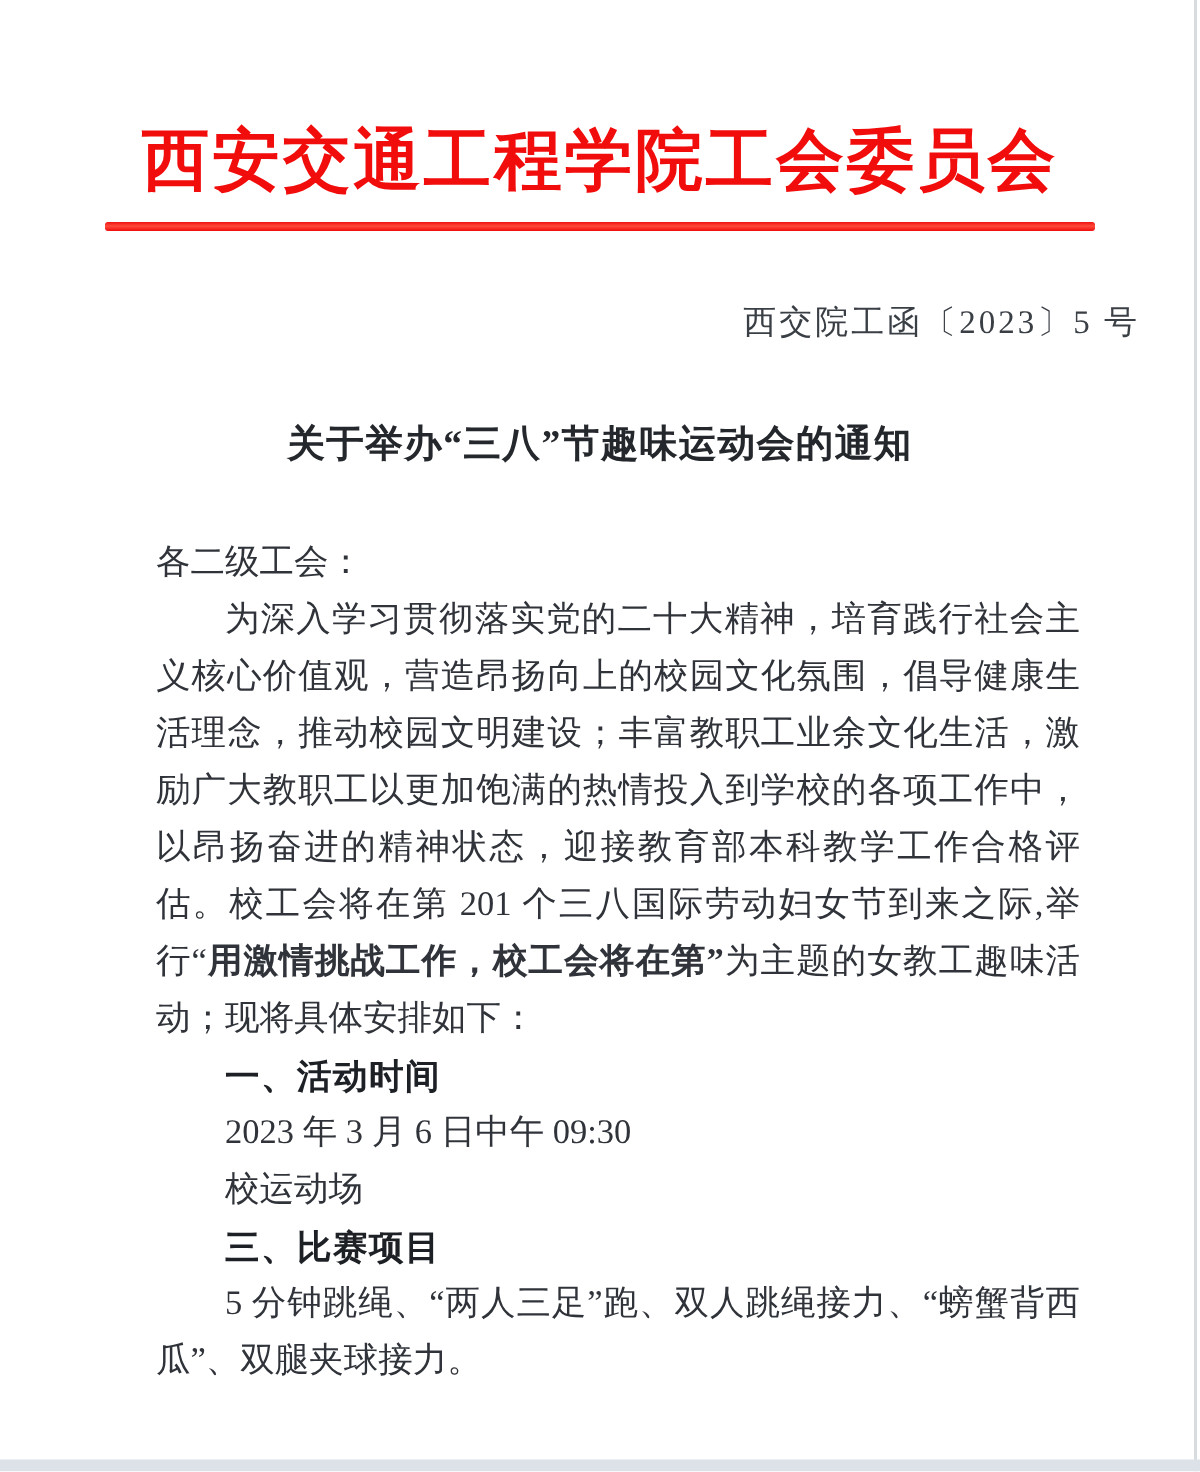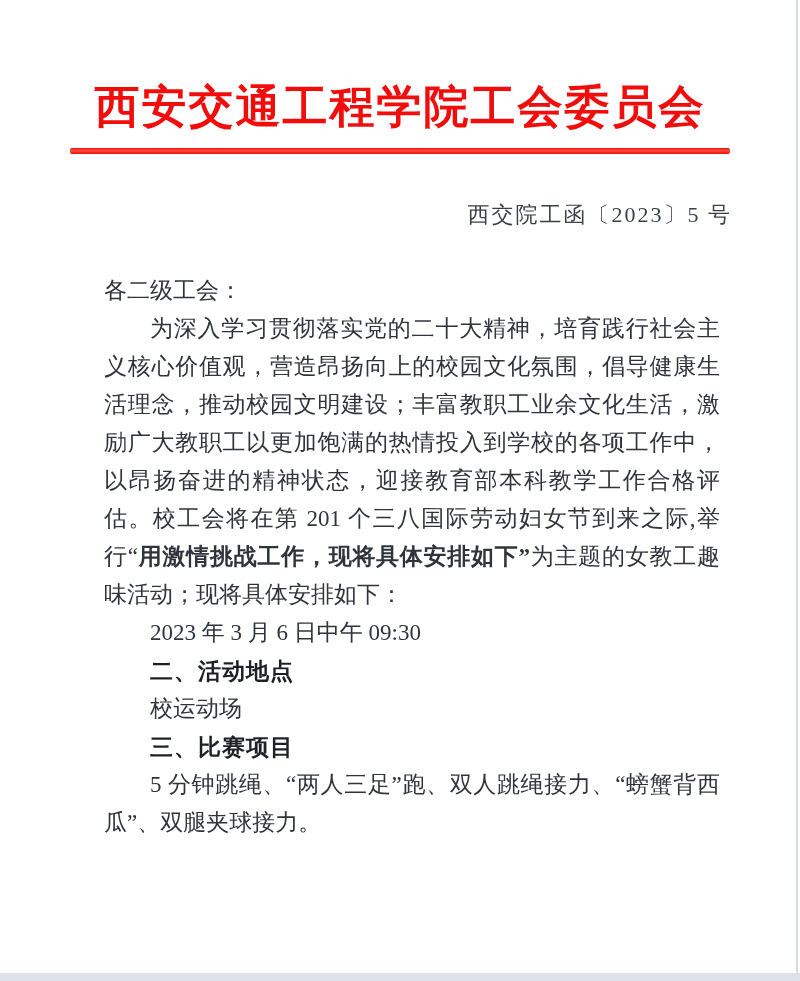--- a/index.html
+++ b/index.html
@@ -28,21 +28,21 @@
   }
   .red-rule {
     width: 660px;
     height: 6px;
     margin: 12px auto 0 auto;
     background: linear-gradient(#ee1111, #ff4a3a 45%, #ee0d0d);
     border-radius: 2px;
   }
   .doc-number {
     margin-top: 46px;
-    padding-right: 68px;
+    padding-right: 40px;
     text-align: right;
     font-size: 22px;
     letter-spacing: 2px;
     color: #3a3f45;
     line-height: 30px;
   }
   .doc-title {
     margin: 50px 0 0 0;
     text-align: center;
     font-size: 25px;
@@ -93,30 +93,31 @@
 <body>
 
 <div class="page">
 
   <div class="org-title" style="color: rgb(242, 13, 13);">西安交通工程学院工会委员会</div>
 
   <div class="red-rule"></div>
 
   <div class="doc-number">西交院工函〔2023〕5 号</div>
 
+  <h1 class="doc-title">关于举办“三八”节趣味运动会的通知</h1>
 
   <div class="doc-body">
 
     <p class="salutation">各二级工会：</p>
 
-    <p class="para"><span>为深入学习贯彻落实党的二十大精神，培育践行社会主义核心价值观，营造昂扬向上的校园文化氛围，倡导健康生活理念，推动校园文明建设；丰富教职工业余文化生活，激励广大教职工以更加饱满的热情投入到学校的各项工作中，以昂扬奋进的精神状态，迎接教育部本科教学工作合格评估。校工会将在第 201 个三八国际劳动妇女节到来之际,举行“</span><span class="bold-run">用激情挑战工作，现将具体安排如下”</span><span>为主题的女教工趣味活动；现将具体安排如下：</span></p>
+    <p class="para"><span>为深入学习贯彻落实党的二十大精神，培育践行社会主义核心价值观，营造昂扬向上的校园文化氛围，倡导健康生活理念，推动校园文明建设；丰富教职工业余文化生活，激励广大教职工以更加饱满的热情投入到学校的各项工作中，以昂扬奋进的精神状态，迎接教育部本科教学工作合格评估。校工会将在第 201 个三八国际劳动妇女节到来之际,举行“</span><span class="bold-run">用激情挑战工作，校工会将在第”</span><span>为主题的女教工趣味活动；现将具体安排如下：</span></p>
 
+    <p class="sec-heading">一、活动时间</p>
     <p class="sec-content">2023 年 3 月 6 日中午 09:30</p>
 
-    <p class="sec-heading">二、活动地点</p>
     <p class="sec-content">校运动场</p>
 
     <p class="sec-heading">三、比赛项目</p>
     <p class="sec-content">5 分钟跳绳、“两人三足”跑、双人跳绳接力、“螃蟹背西瓜”、双腿夹球接力。</p>
 
   </div>
 
   <div class="edge-line-right"></div>
   <div class="edge-strip-bottom"></div>
 

